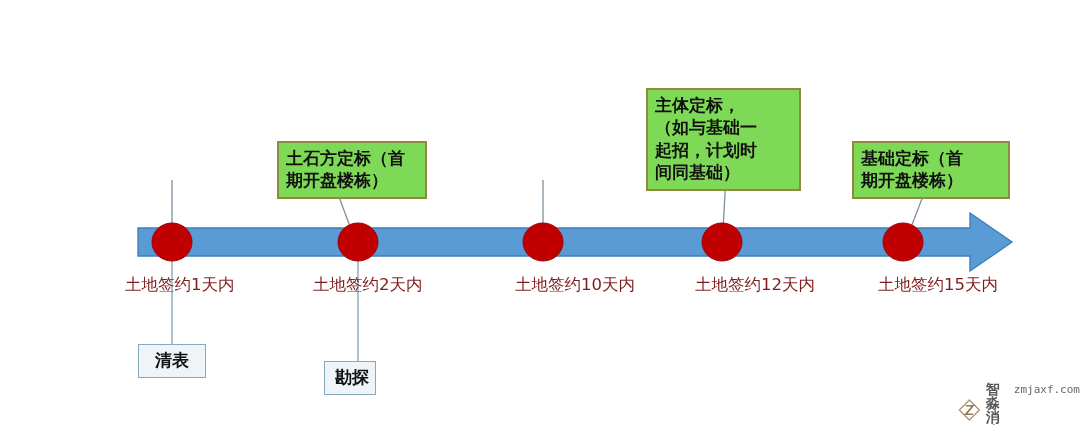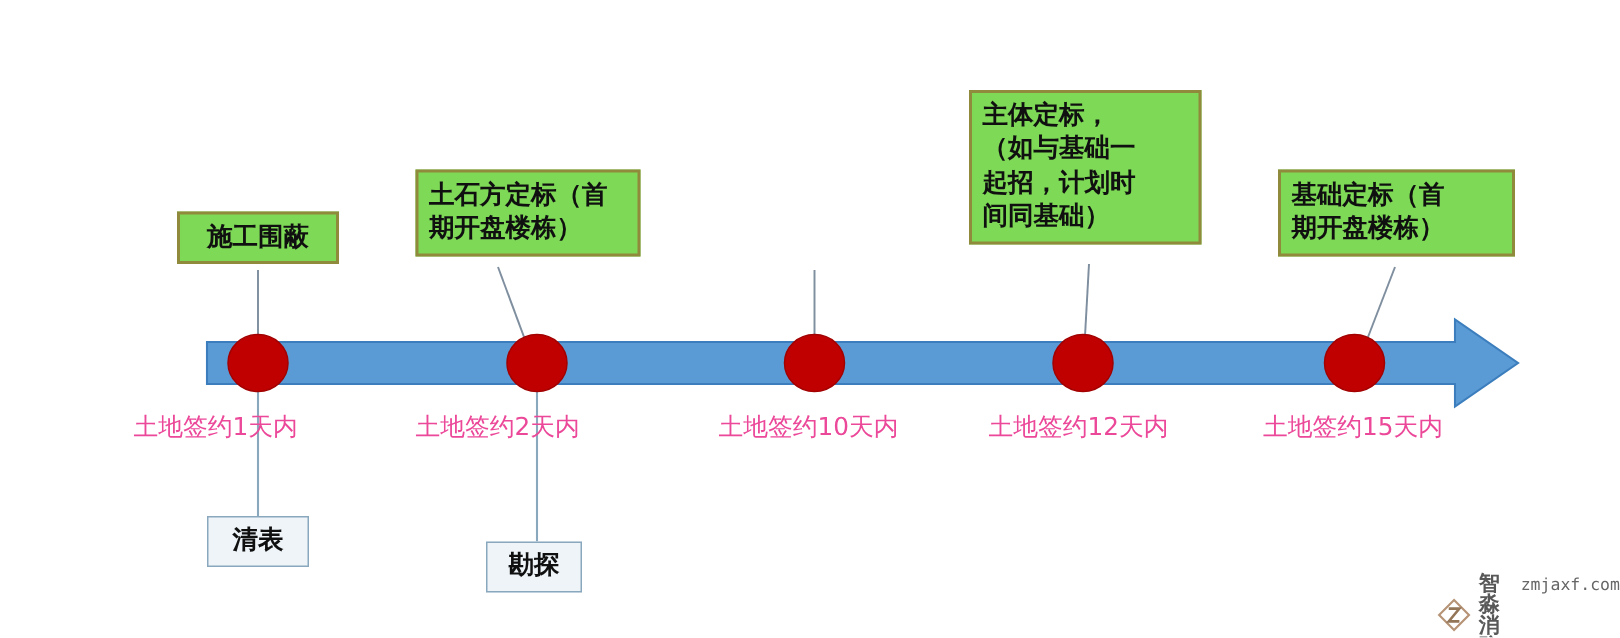--- a/index.html
+++ b/index.html
@@ -33,33 +33,35 @@
     background: #7ed957;
     border: 2px solid #8f8a3c;
     color: #101010;
     font-weight: bold;
     font-size: 17px;
     line-height: 1.32;
     text-align: left;
     padding: 4px 7px 5px 7px;
     letter-spacing: 0px;
     white-space: pre-line;
+    margin-top: 28px;
   }
   .milestone-box.center {
     text-align: center;
   }
 
   
   .date-caption {
     position: absolute;
-    color: #ec4899;
+    color: #7f1d1d;
     font-size: 16.5px;
     line-height: 1;
     white-space: nowrap;
     font-weight: 500;
+    margin-left: 36px;
   }
 
   
   .subtask-box {
     position: absolute;
     box-sizing: border-box;
     background: #eef4f8;
     border: 1px solid #8aa8bd;
     color: #101010;
     font-weight: bold;
@@ -126,21 +128,20 @@
 
     <g>
       <ellipse cx="172" cy="242" rx="20" ry="19" fill="#c00000" stroke="#a30000" stroke-width="1"></ellipse>
       <ellipse cx="358" cy="242" rx="20" ry="19" fill="#c00000" stroke="#a30000" stroke-width="1"></ellipse>
       <ellipse cx="543" cy="242" rx="20" ry="19" fill="#c00000" stroke="#a30000" stroke-width="1"></ellipse>
       <ellipse cx="722" cy="242" rx="20" ry="19" fill="#c00000" stroke="#a30000" stroke-width="1"></ellipse>
       <ellipse cx="903" cy="242" rx="20" ry="19" fill="#c00000" stroke="#a30000" stroke-width="1"></ellipse>
     </g>
   </svg>
 
-  <div class="milestone-box center" style="left:118px; top:141px; width:108px;">施工围蔽</div>
 
   <div class="milestone-box" style="left:277px; top:113px; width:150px;">土石方定标（首
 期开盘楼栋）</div>
 
 
   <div class="milestone-box" style="left:646px; top:60px; width:155px;">主体定标，
 （如与基础一
 起招，计划时
 间同基础）</div>
 
@@ -152,21 +153,21 @@
   <div class="date-caption" style="left:277px; top:277px;">土地签约2天内</div>
 
   <div class="date-caption" style="left:479px; top:277px;">土地签约10天内</div>
 
   <div class="date-caption" style="left:659px; top:277px;">土地签约12天内</div>
 
   <div class="date-caption" style="left:842px; top:277px;">土地签约15天内</div>
 
   <div class="subtask-box" style="left:138px; top:344px; width:68px;">清表</div>
 
-  <div class="subtask-box" style="left:324px; top:361px; width:64px;">勘探</div>
+  <div class="subtask-box" style="left:324px; top:361px; width:52px;">勘探</div>
 
   <div class="watermark" style="left:958px; top:382px;">
     <svg class="wm-mark" viewBox="0 0 32 32" xmlns="http://www.w3.org/2000/svg">
       <path d="M16 2 L30 16 L16 30 L2 16 Z" fill="none" stroke="#b08a6a" stroke-width="2"></path>
       <path d="M11 10 L21 10 L11 22 L21 22" fill="none" stroke="#8a6a4a" stroke-width="2.4"></path>
     </svg>
     <div class="wm-text">
       <span class="wm-title">智淼消防</span>
       <span class="wm-url">zmjaxf.com</span>
     </div>

